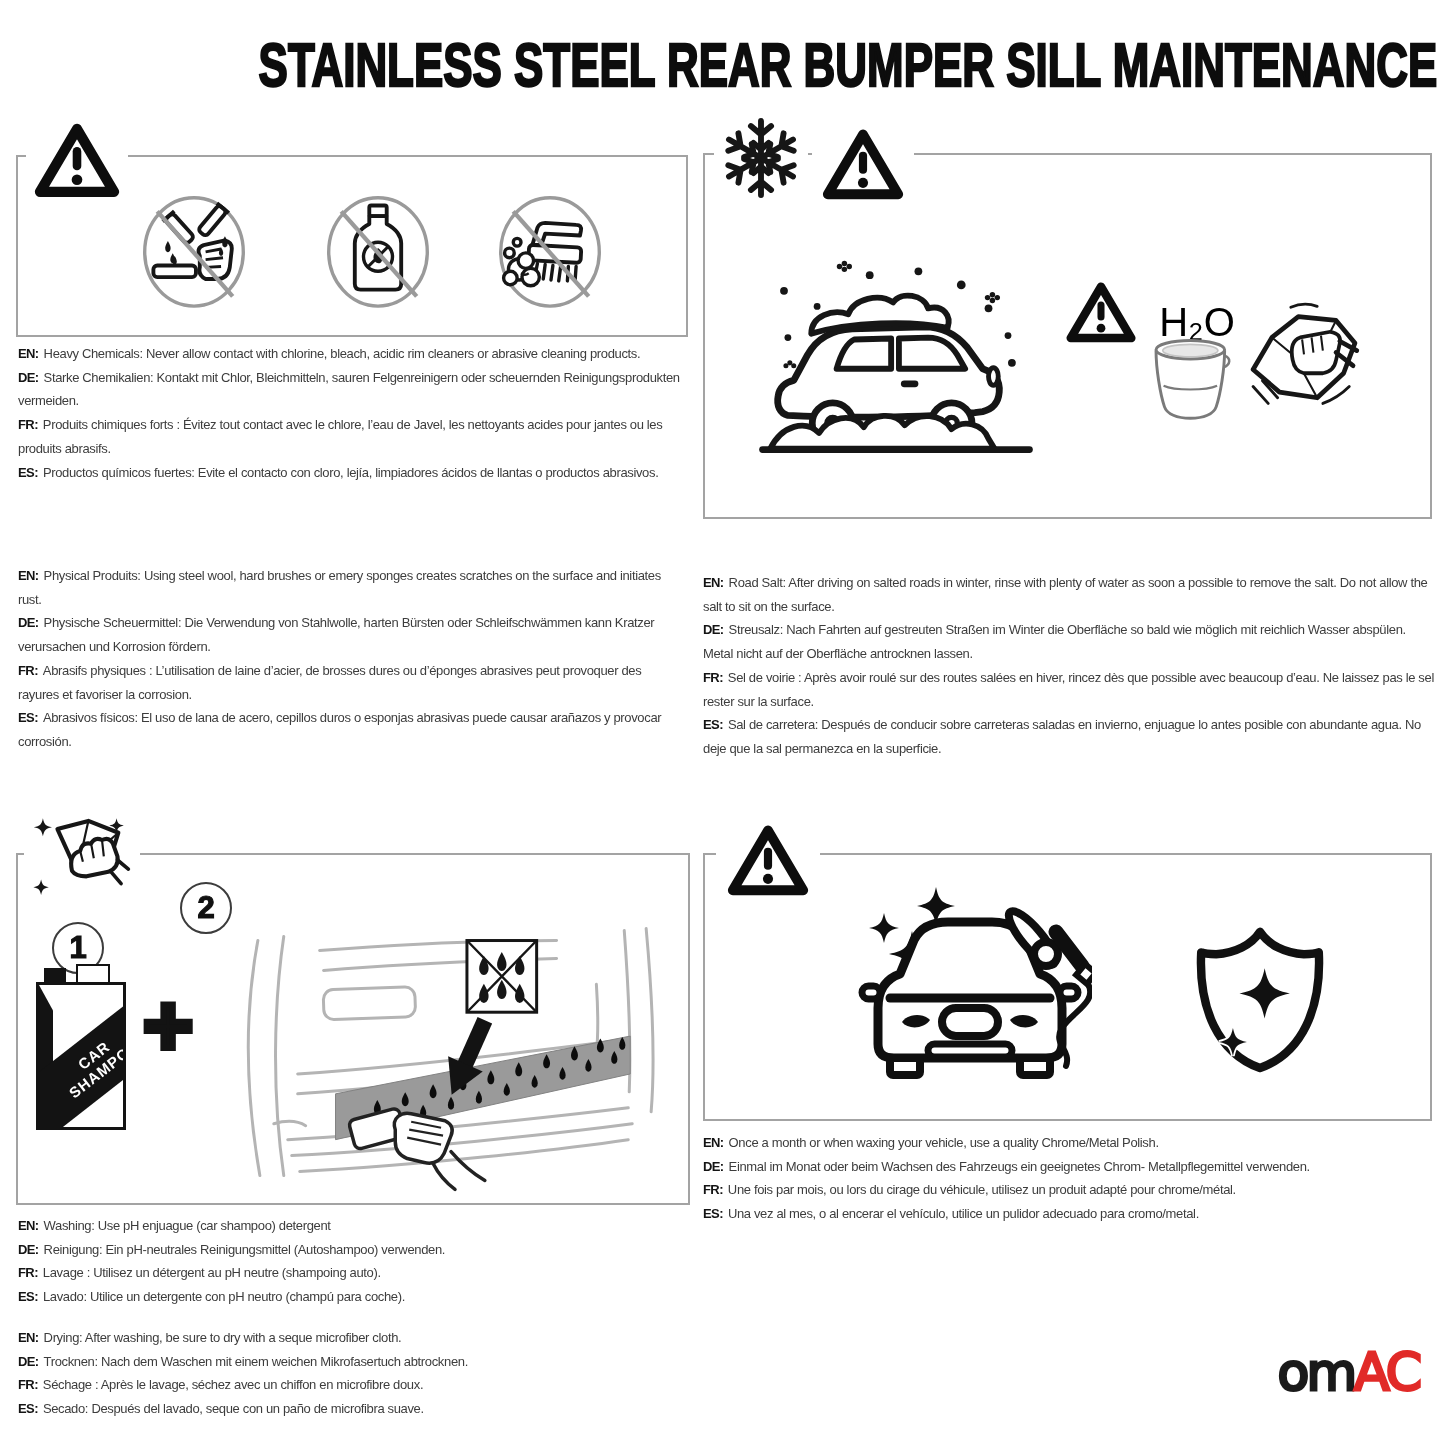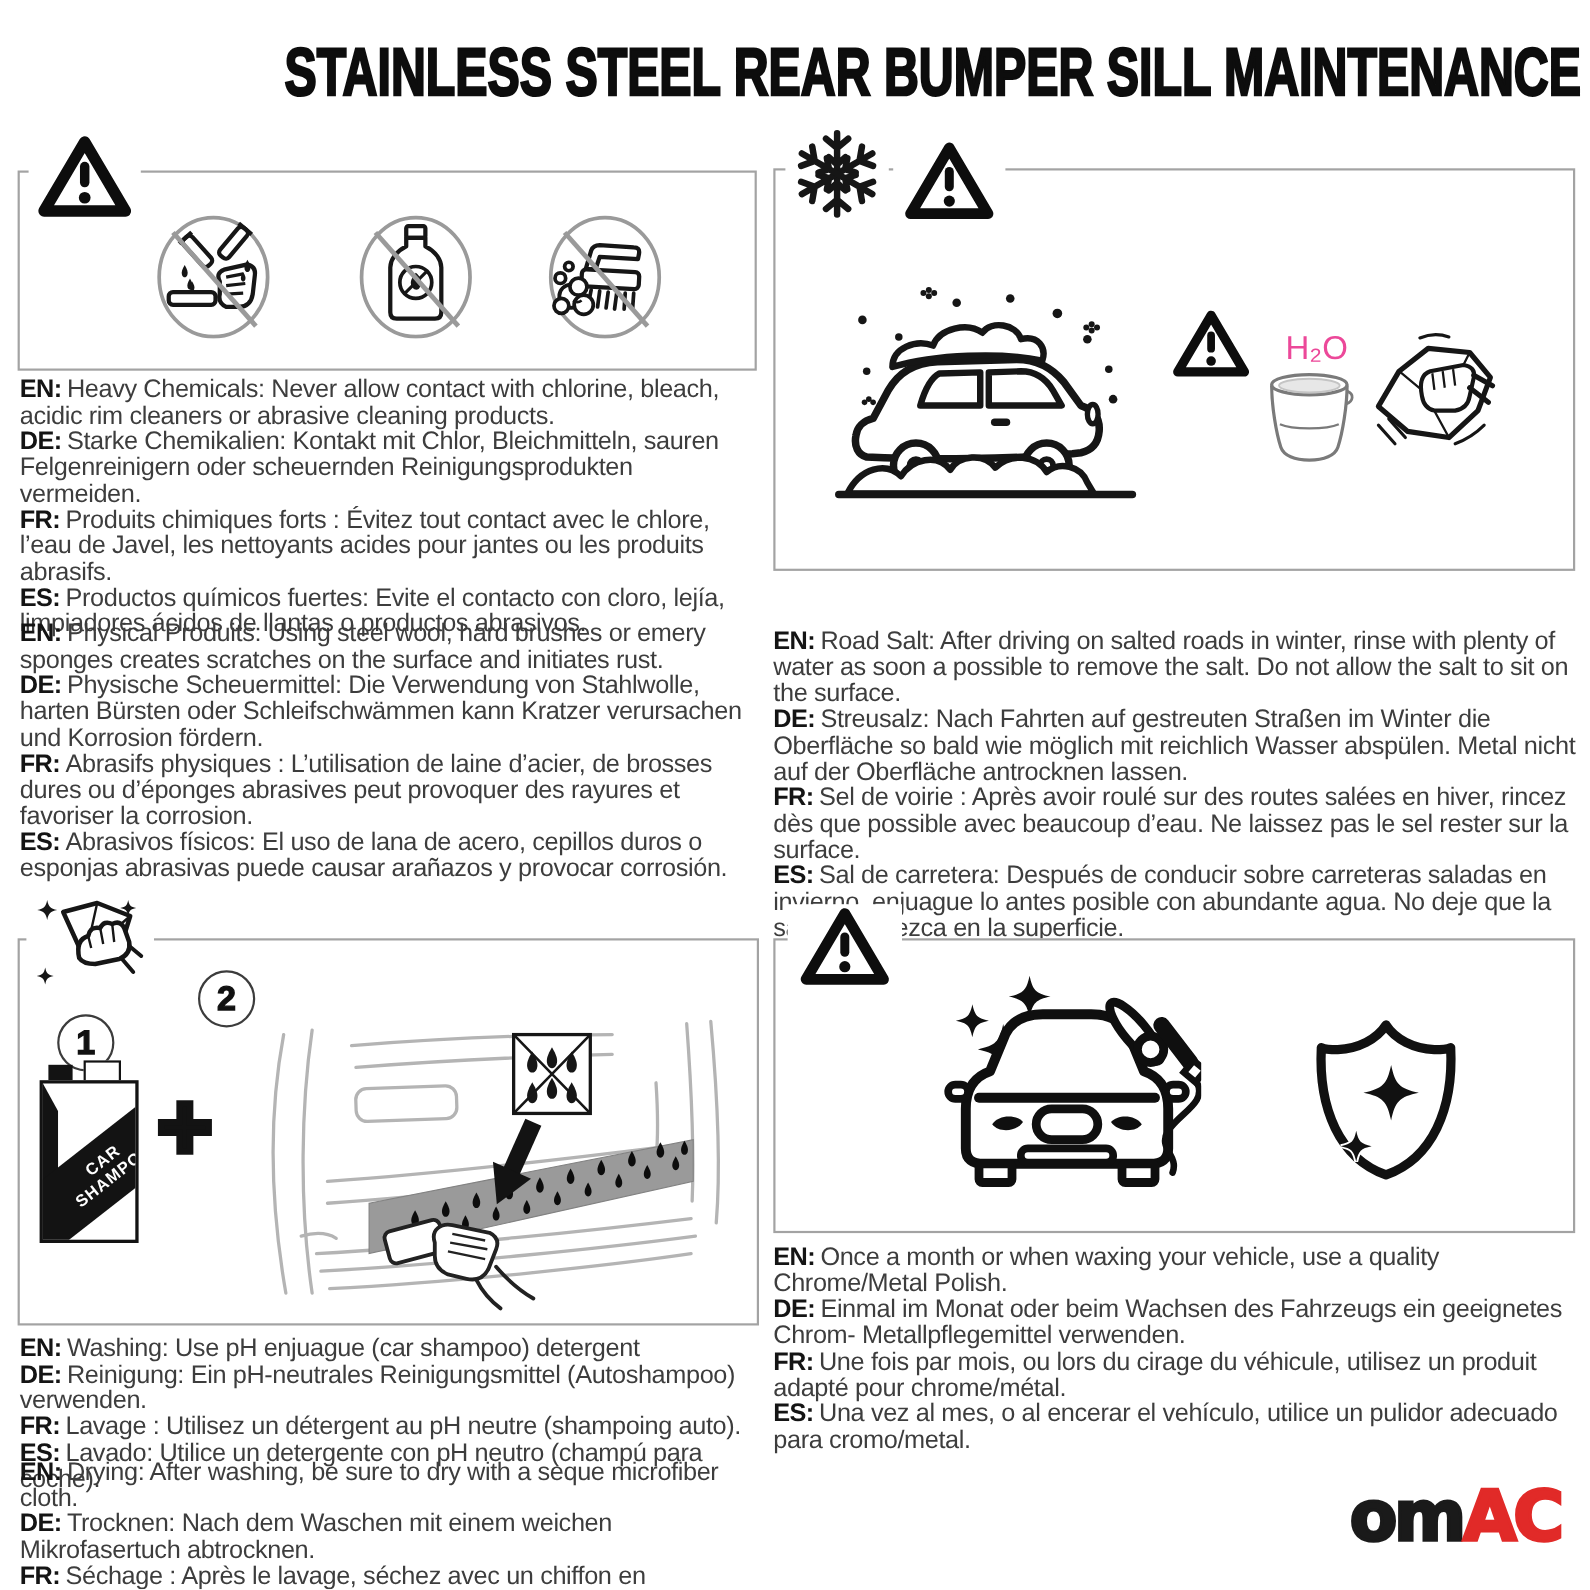--- a/index.html
+++ b/index.html
@@ -6,39 +6,39 @@
   .page{position:relative;width:1445px;height:1445px;background:#fff;overflow:hidden;
         font-family:"Liberation Sans",sans-serif;color:var(--body_text,#3d3d3d);}
   
   .title{position:absolute;top:30px;left:0;width:100%;text-align:center;white-space:nowrap;}
   .title-inner{display:inline-block;transform:scaleX(.72);transform-origin:center;
     font-size:61px;font-weight:900;color:#0d0d0d;letter-spacing:0;-webkit-text-stroke:2.4px #0d0d0d;}
   
   .panel{position:absolute;border:2px solid var(--panel_border,#a3a3a3);background:#fff;}
   .corner-icon{position:absolute;background:#fff;padding:2px 8px;}
   
-  .tblock{position:absolute;font-size:23px;line-height:23.7px;letter-spacing:-0.35px;color:var(--body_text,#3d3d3d);}
+  .tblock{position:absolute;font-size:13px;line-height:23.7px;letter-spacing:-0.35px;color:var(--body_text,#3d3d3d);}
   .tblock p{margin:0;}
   .lg{font-weight:700;color:var(--label_black,#141414);margin-right:5px;letter-spacing:-0.6px;}
   
   .circ{position:absolute;width:48px;height:48px;border:2.5px solid #3c3c3c;border-radius:50%;
         background:#fff;display:flex;align-items:center;justify-content:center;
         font-size:31px;font-weight:800;color:#111;-webkit-text-stroke:1.2px #111;}
   .plus{position:absolute;font-size:86px;font-weight:900;color:#131313;-webkit-text-stroke:6px #131313;
         line-height:50px;}
   .bottle{position:absolute;width:84px;height:142px;border:3px solid #131313;background:#fff;overflow:hidden;}
   .band{position:absolute;left:-40px;top:48px;width:200px;height:58px;background:#131313;
         transform:rotate(-38deg);display:flex;align-items:center;justify-content:center;}
   .band span{display:block;color:#fff;font-size:15px;font-weight:700;letter-spacing:1px;width:90px;
         text-align:center;line-height:17px;}
   .cap-b{position:absolute;width:22px;height:14px;background:#131313;}
   .cap-w{position:absolute;width:30px;height:16px;border:2.5px solid #131313;background:#fff;}
-  .h2o{position:absolute;font-size:30px;color:#ec4899;letter-spacing:0;}
+  .h2o{position:absolute;font-size:40px;color:#000000;letter-spacing:0;}
   
-  .logo{position:absolute;top:1342px;right:26px;font-weight:700;font-size:63px;letter-spacing:-3px;
+  .logo{position:absolute;top:1342px;right:26px;font-weight:400;font-size:52px;letter-spacing:-3px;
         font-family:"DejaVu Sans","Liberation Sans",sans-serif;}
   .lb{color:var(--logo_black,#1a1a1a);-webkit-text-stroke:3px var(--logo_black,#1a1a1a);}
   .lr{color:var(--accent_red,#e12a28);-webkit-text-stroke:3px var(--accent_red,#e12a28);}
   .abs{position:absolute;}
   svg{display:block;}
 </style>
 </head>
 <body>
 
 <div class="page">

